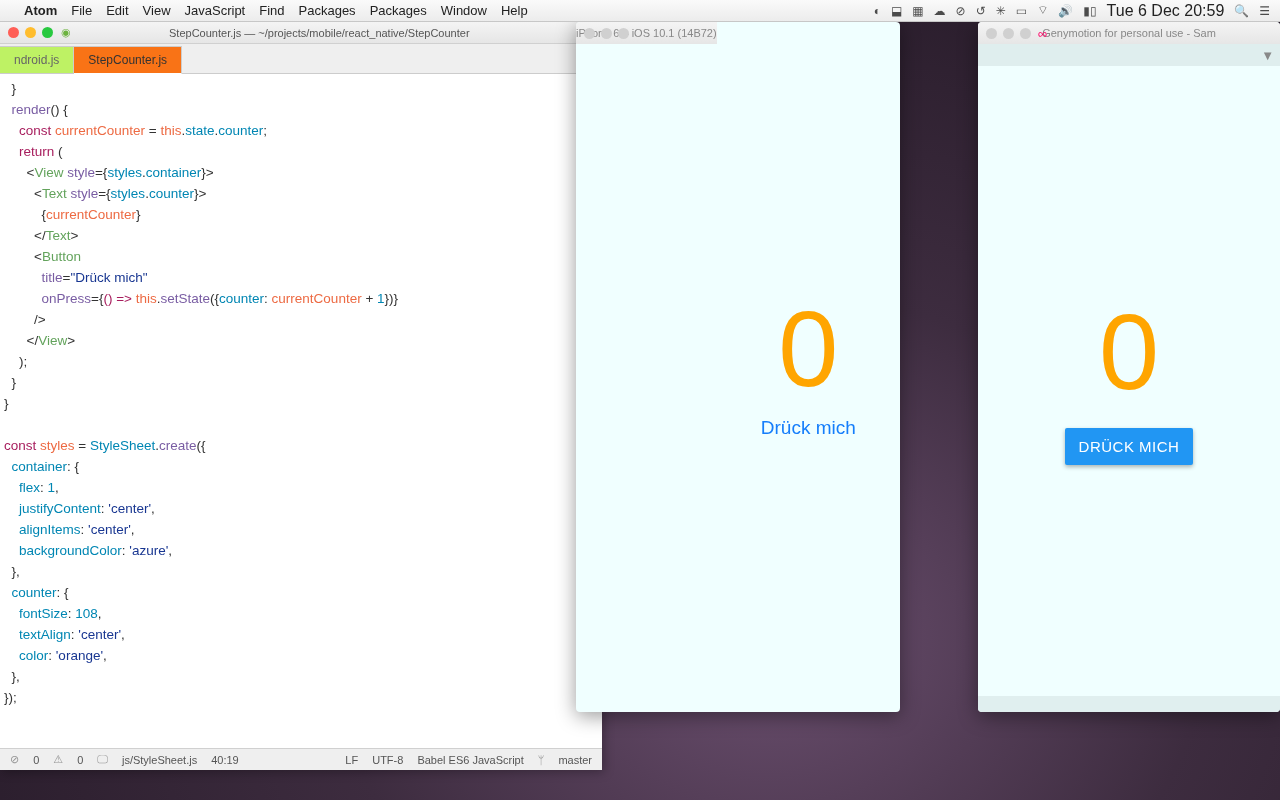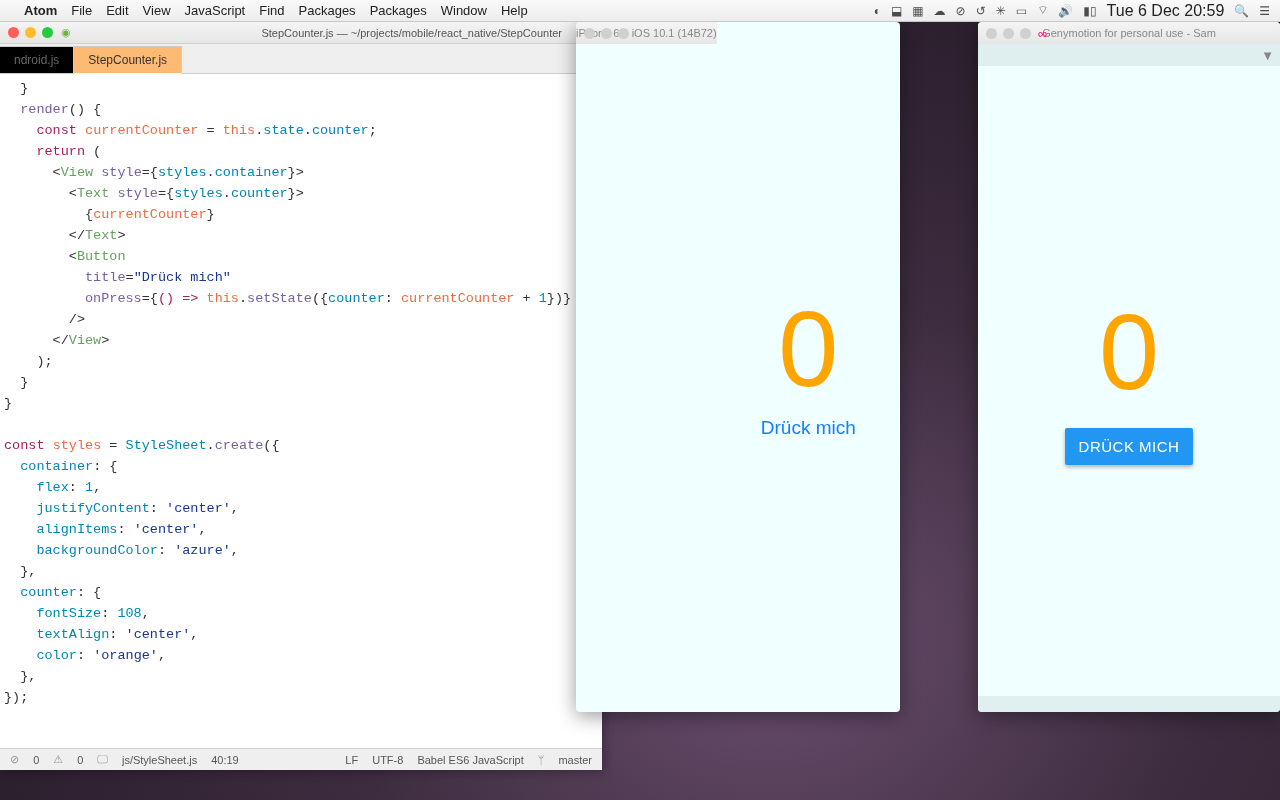--- a/index.html
+++ b/index.html
@@ -16,27 +16,27 @@
 
 
 .desktop { position:absolute; top:22px; left:0; right:0; bottom:0; background:radial-gradient(ellipse at 60% 80%, #6b4f6f 0%, #3d2c3f 40%, #1e1420 100%); }
 
 
 .editor { position:absolute; top:22px; left:0; width:602px; height:748px; background:#fff; box-shadow:2px 2px 10px rgba(0,0,0,.3); display:flex; flex-direction:column; }
 .editor .titlebar { height:22px; background:linear-gradient(#f4f4f4,#e6e6e6); border-bottom:1px solid #d0d0d0; display:flex; align-items:center; font-size:11px; color:#555; padding-left:8px; gap:6px; }
 .titlebar .dot { width:11px; height:11px; border-radius:50%; }
 .titlebar .r{background:#ff5f57}.titlebar .y{background:#ffbd2e}.titlebar .g{background:#28c940}
 .titlebar .ticon { color:#6cb33f; font-size:11px; margin-left:2px }
-.titlebar .ttext { flex:1; text-align:right; padding-right:40px; }
+.titlebar .ttext { flex:1; text-align:center; padding-right:40px; }
 
 .tabs { height:30px; background:#efefef; display:flex; align-items:flex-end; border-bottom:1px solid #ccc; font-size:12px; }
-.tab { padding:6px 14px; color:#666; background:#000000; border-right:1px solid #ccc; border-top:1px solid #ccc; }
-.tab.active { background:#fdba74; color:#333; border-bottom:1px solid #fff; margin-bottom:-1px; }
+.tab { padding:6px 14px; color:#666; background:#bef264; border-right:1px solid #ccc; border-top:1px solid #ccc; }
+.tab.active { background:#f97316; color:#333; border-bottom:1px solid #fff; margin-bottom:-1px; }
 
-.code { flex:1; padding:4px 6px 16px 4px; font-family:Liberation Mono, monospace; font-size:13.5px; line-height:21px; color:#333; white-space:pre; overflow:hidden; }
+.code { flex:1; padding:4px 6px 16px 4px; font-family:Liberation Sans, sans-serif; font-size:13.5px; line-height:21px; color:#333; white-space:pre; overflow:hidden; }
 .kw{color:#a71d5d}.fn{color:#795da3}.s{color:#183691}.v{color:#0086b3}.a{color:#795da3}
 .t{color:#63a35c}.n{color:#0086b3}.r{color:#ed6a43} .this{color:#ed6a43}
 
 .statusbar { height:22px; background:#efefef; border-top:1px solid #d0d0d0; display:flex; align-items:center; font-size:11px; color:#555; padding:0 10px; gap:14px; }
 .statusbar .sp{flex:1}
 .statusbar .sicon{opacity:.6}
 
 
 .ios { position:absolute; top:22px; left:576px; width:324px; height:690px; background:#f0ffff; border-radius:4px; box-shadow:0 4px 20px rgba(0,0,0,.4); display:flex; flex-direction:row; overflow:hidden; }
 .ios .chrome { height:22px; background:linear-gradient(#f4f4f4,#e6e6e6); display:flex; align-items:center; font-size:11px; color:#888; justify-content:center; position:relative; }

